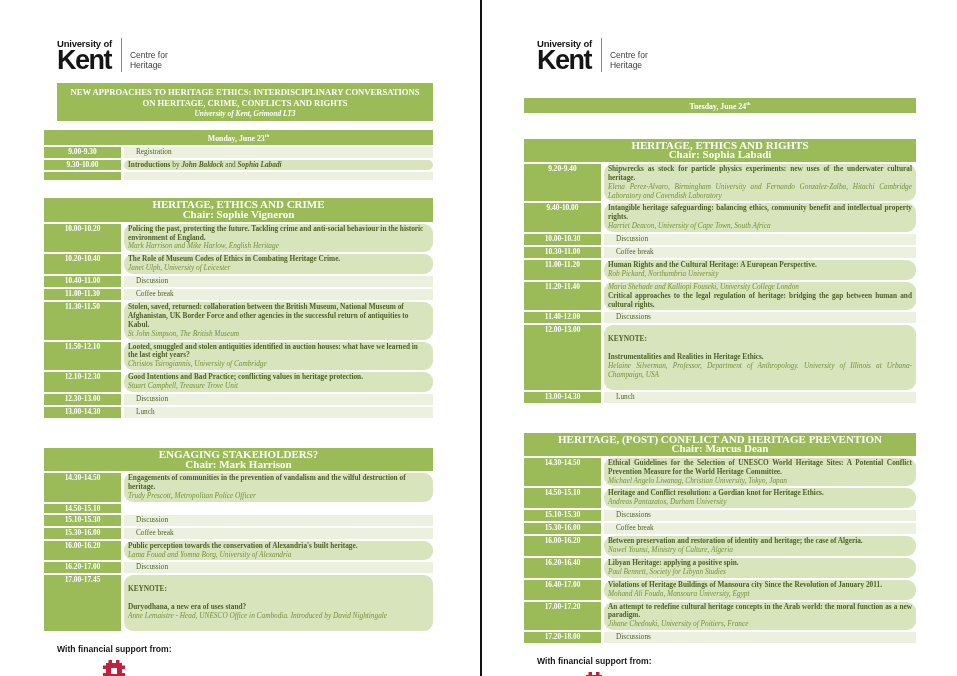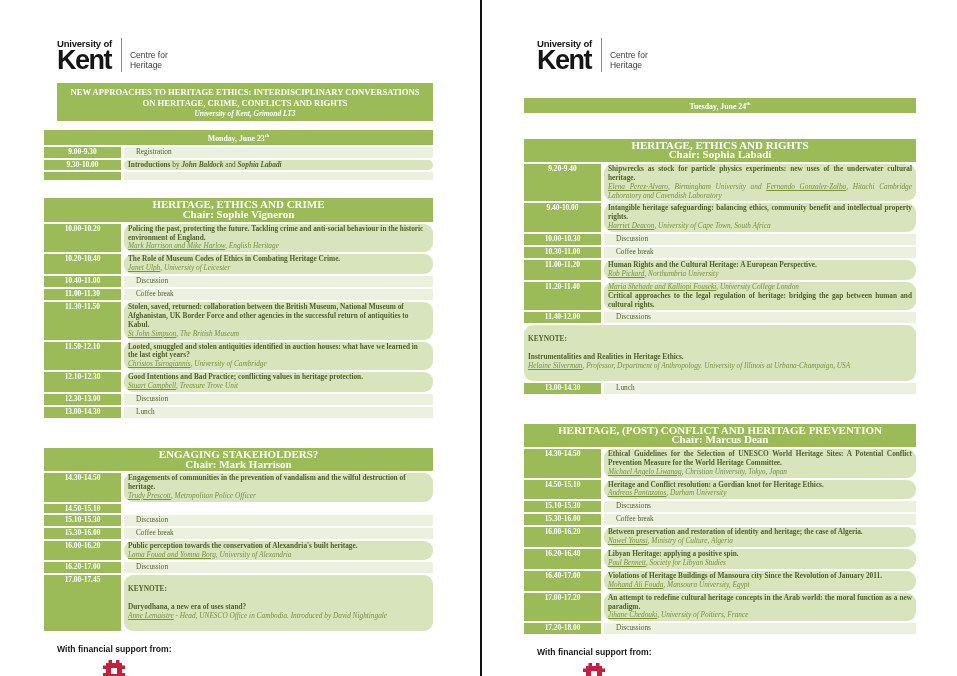--- a/index.html
+++ b/index.html
@@ -39,21 +39,21 @@
   .cell{flex:1;padding:1px 4px;font-size:7.3px;line-height:8.9px;color:var(--title-text);}
   .cell.dark{background:var(--band-dark);border-radius:9px;}
   .cell.light{background:var(--band-light);padding-left:12px;}
   .justify .cell{text-align:justify;}
   .line.empty{height:8.9px;}
   .row.short .cell,.row.short .time{min-height:6px;}
   .row.short{height:8px;}
   .row.short .line{height:6px;}
   .sb{font-weight:bold;}
   .si{font-style:italic;}
-  .su{text-decoration:underline;}
+  .su{}
   .cell .si:not(.sb){color:var(--speaker-text);}
 
   
   .footer{margin-top:13px;margin-left:13px;}
   .support-text{font-size:8.6px;color:#1a1a1a;font-weight:bold;}
   .eh-logo{display:inline-block;text-align:center;margin-top:6px;margin-left:10px;}
   .eh-icon{display:block;margin:0 auto 1px;}
   .eh-text{font-family:"Liberation Serif",serif;font-size:6.5px;letter-spacing:2px;color:var(--eh-text);}
 </style>
 </head>
@@ -300,20 +300,21 @@
               <div class="line"><span class="sb">Critical approaches to the legal regulation of heritage: bridging the gap between human and cultural rights.</span></div>
             </div>
           </div>
           <div class="row">
             <div class="time">11.40-12.00</div>
             <div class="cell light">
               <div class="line"><span>Discussions</span></div>
             </div>
           </div>
           <div class="row">
+            <div class="time">12.00-13.00</div>
             <div class="cell dark">
               <div class="line empty"></div>
               <div class="line"><span class="sb">KEYNOTE:</span></div>
               <div class="line empty"></div>
               <div class="line"><span class="sb">Instrumentalities and Realities in Heritage Ethics.</span></div>
               <div class="line"><span class="si su">Helaine Silverman</span><span class="si">, Professor, Department of Anthropology. University of Illinois at Urbana-Champaign, USA</span></div>
               <div class="line empty"></div>
             </div>
           </div>
           <div class="row">

